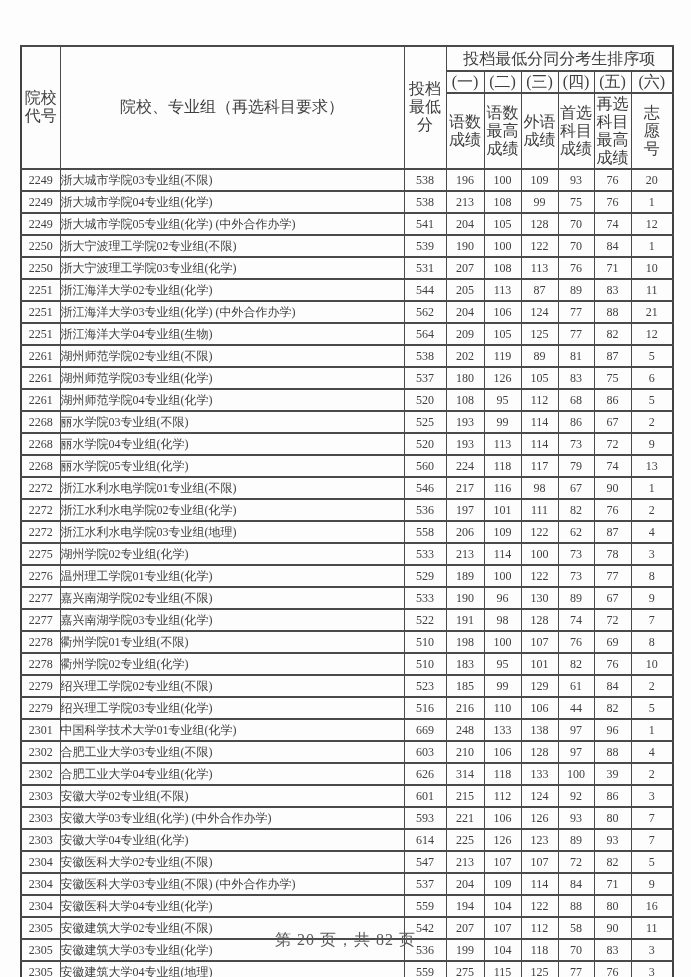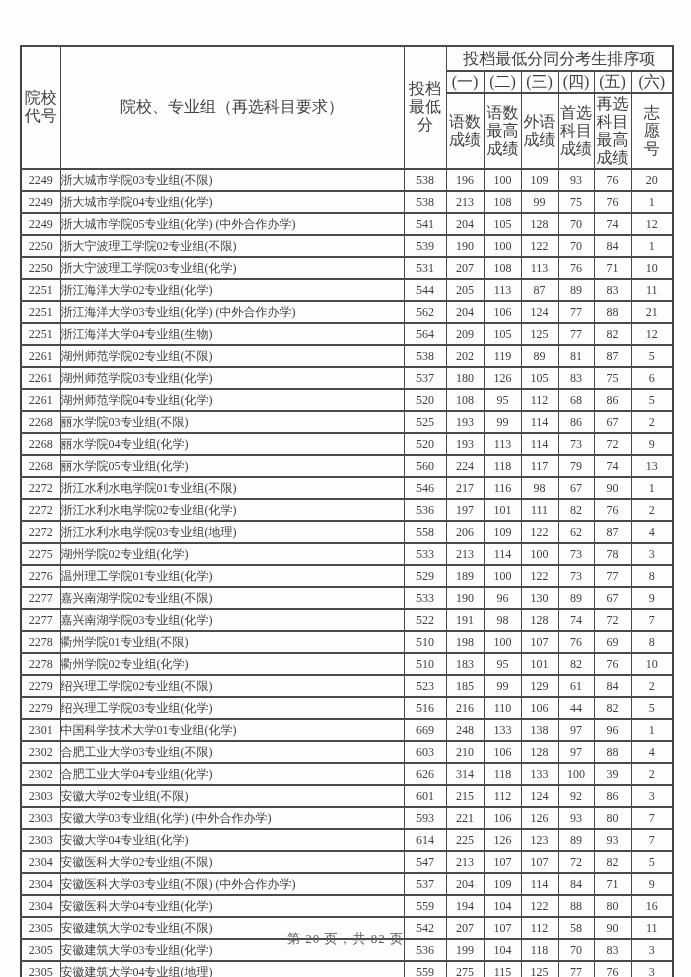--- a/index.html
+++ b/index.html
@@ -47,21 +47,21 @@
   }
   .score-table tbody td.c-name {
     text-align:left;
     padding-left:0;
   }
   .footer {
     position:absolute;
     left:0; top:930px;
     width:100%;
     text-align:center;
-    font-size:13px;
+    font-size:16px;
     color:#5a5a5a;
     letter-spacing:1px;
   }
 </style>
 </head>
 <body>
 
 <div class="page">
 
   <table class="score-table">

